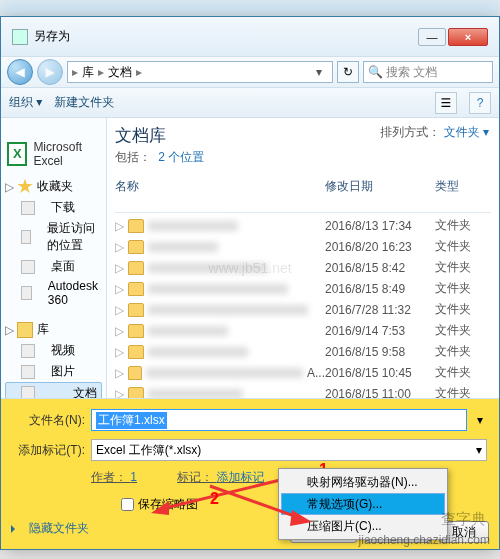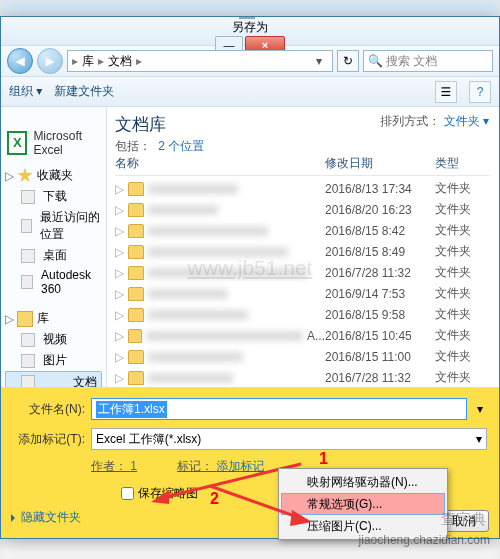--- a/index.html
+++ b/index.html
@@ -1,19 +1,19 @@
 <!DOCTYPE html>
 <html><head>
 <meta charset="utf-8">
 <style>
 * { box-sizing: border-box; margin: 0; padding: 0; font-family: "Microsoft YaHei", SimSun, sans-serif; font-size: 12px; }
 body { background: #e8e8e8; width: 500px; height: 559px; position: relative; overflow: hidden; }
 .blur-bg { position: absolute; inset: 0; background: linear-gradient(#cde5f5, #e9f2f9 40px, #fff 90px); filter: blur(4px); }
 .dialog { position: absolute; left: 0; top: 16px; width: 500px; background: #fff; border: 1px solid #3a7aa6; box-shadow: 0 4px 18px rgba(0,0,0,.35); }
-.titlebar { background: linear-gradient(#f2f8fd,#e1eef8); height: 28px; display: flex; align-items: center; padding: 0 20px; flex-direction: column; }
+.titlebar { background: linear-gradient(#f2f8fd,#e1eef8); height: 39px; display: flex; align-items: center; padding: 0 11px; }
 .dlg-icon { width: 16px; height: 16px; margin-right: 6px; border: 1px solid #8aa; background: #cfe; }
 .titlebar-title { flex: 1; color: #000; }
 .tb-btns { display: flex; gap: 2px; }
 .tb-btn { width: 28px; height: 18px; border: 1px solid #a3b8c7; background: #eaf3fa; border-radius: 2px; display:flex;align-items:center;justify-content:center;font-size:11px;}
 .tb-close { background: linear-gradient(#e98,#d43); border-color:#b33; color:#fff; width:40px; font-weight:bold;}
 .navbar { height: 32px; background: linear-gradient(#f7fbfe,#e8f2f9); border-top:1px solid #cfe0ec; border-bottom:1px solid #cfe0ec; display:flex; align-items:center; padding:0 6px; gap:4px;}
 .nav-back, .nav-fwd { width:26px; height:26px; border-radius:13px; background: radial-gradient(circle at 30% 30%, #bde0f7, #4a9cd4); border:1px solid #2e7fb6; display:flex;align-items:center;justify-content:center;color:#fff;}
 .nav-back { opacity:.9 } .nav-fwd { opacity:.5 }
 .addr { flex:1; height:22px; border:1px solid #9ab8cd; background:#fff; display:flex; align-items:center; padding:0 4px; gap:4px;}
 .crumb-sep { color:#777; }
@@ -27,30 +27,30 @@
 .tool-ico { width:22px; height:22px; border:1px solid #b8cdd9; background:#f4f9fc; display:flex;align-items:center;justify-content:center;}
 .body { display:flex; height:280px; }
 .sidebar { width:106px; border-right:1px solid #d5e3ed; background:#fafdff; padding:18px 4px; overflow:hidden;}
 .sb-app { display:flex; align-items:center; gap:6px; margin:4px 2px 10px; font-size:13px; color:#333;}
 .sb-app-icon { width:24px; height:24px; border:2px solid #1a8f3c; background:#fff; position:relative;}
 .sb-app-icon::after{content:"X"; color:#1a8f3c; font-weight:bold; position:absolute; left:4px; top:2px; font-size:13px;}
 .sb-group { margin:6px 0 2px; display:flex; align-items:center;}
 .sb-caret { color:#777; width:12px; }
 .sb-gicon { width:16px; height:16px; background:#f7d66a; border:1px solid #d6a93e; margin-right:4px;}
 .sb-star { width:16px; height:16px; background:#f5c54a; clip-path: polygon(50% 0,61% 35%,98% 35%,68% 57%,79% 91%,50% 70%,21% 91%,32% 57%,2% 35%,39% 35%); margin-right:4px;}
-.sb-item { display:flex; align-items:center; padding:2px 0 2px 16px; gap:8px;}
+.sb-item { display:flex; align-items:center; padding:2px 0 2px 16px; gap:16px;}
 .sb-item.sel { background:#d7ebfb; border:1px solid #8fc0e6; border-radius:2px; padding-left:15px;}
 .sb-iicon { width:14px; height:14px; background:#eee; border:1px solid #bbb;}
 .main { flex:1; padding:6px 8px; overflow:hidden;}
 .lib-title { font-size:17px; color:#17365d; }
 .lib-sub { color:#1e6fb5; margin-top:2px;}
 .lib-sub span{ color:#555; margin-right:4px;}
 .sort { position:absolute; right:10px; color:#555; }
 .sort a{ color:#1e6fb5; text-decoration:none;}
-.cols { display:flex; color:#30547a; border-bottom:1px solid #e1eaf1; padding-bottom:3px;}
+.cols { display:flex; margin-top:12px; color:#30547a; border-bottom:1px solid #e1eaf1; padding-bottom:17px;}
 .col-name{ width:210px;} .col-date{ width:110px;} .col-type{flex:1;}
 .rows { margin-top:2px; filter: blur(0); }
 .frow { display:flex; align-items:center; height:21px; }
 .frow .fname { width:210px; display:flex; align-items:center; gap:4px; }
 .ficon { width:16px; height:14px; background:#fbd36b; border:1px solid #d6a93e; border-radius:2px 2px 0 0;}
 .fblur { filter: blur(3px); color:#999; background:#ddd; height:10px; border-radius:2px;}
 .frow .fdate { width:110px; color:#555;}
 .frow .ftype { flex:1; color:#555;}
 .bottom { border-top:1px solid #cfe0ec; padding:10px 12px 36px; background:#fde047;}
 .formrow { display:flex; align-items:center; margin-bottom:8px; gap:6px;}
@@ -60,30 +60,30 @@
 .sel { flex:1; height:22px; border:1px solid #abadb3; background:#fff; padding:0 4px; display:flex; align-items:center; justify-content:space-between;}
 .meta { display:flex; gap:40px; margin:6px 0 2px 78px; color:#555;text-decoration:underline;}
 .meta .lnk { color:#1e6fb5;}
 .chk { margin-left:108px; display:flex; align-items:center; gap:4px;}
 .chk input{ width:13px; height:13px;}
 .anno1 { position:absolute; color:#f00; font-weight:bold; font-size:16px;}
 .arrow { position:absolute; }
 .arrow-line { stroke:#e33; stroke-width:3; fill:none;}
 .arrow-head { fill:#e33;}
 .btnbar { position:absolute; bottom:6px; right:10px; display:flex; gap:8px; align-items:center;}
-.hidebtn { position:absolute; bottom:12px; left:10px; display:flex; align-items:center; gap:2px; color:#256a9e;}
+.hidebtn { position:absolute; bottom:12px; left:10px; display:flex; align-items:center; gap:10px; color:#256a9e;}
 .hidebtn .car{ width:0;height:0;border:4px solid transparent;border-left-color:#256a9e;}
 .btn { height:22px; padding:0 12px; border:1px solid #8a8a8a; background:linear-gradient(#fefefe,#e3e3e3); border-radius:3px;}
 .tools-btn { display:flex; align-items:center; gap:4px; padding:0 8px;}
 .menu { position:absolute; width:170px; background:#f2f2f2; border:1px solid #979797; box-shadow:2px 2px 6px rgba(0,0,0,.3); padding:2px;}
 .menu-item { height:22px; display:flex; align-items:center; padding:0 8px 0 26px; }
-.menu-item.hover{ background:#fca5a5; border:1px solid #78aee5; padding-left:25px;}
+.menu-item.hover{ background:#0ea5e9; border:1px solid #78aee5; padding-left:25px;}
 .watermark { position:absolute; right:14px; bottom:30px; color:rgba(0,0,0,.35); font-size:15px; pointer-events:none;}
 .watermark2 { position:absolute; right:10px; bottom:12px; color:rgba(50,50,50,.6); font-size:12px; pointer-events:none;}
-.wmc { position:absolute; left:50%; top:48%; transform:translate(-50%,-50%); color:rgba(0,0,0,.1); font-size:21px; pointer-events:none; white-space:nowrap;text-decoration:underline;}
+.wmc { position:absolute; left:50%; top:48%; transform:translate(-50%,-50%); color:rgba(0,0,0,.1); font-size:14px; pointer-events:none; white-space:nowrap;}
 </style>
 </head>
 <body>
 
 <div class="blur-bg"></div>
 
 <div class="dialog">
 
   <div class="titlebar">
     <div class="dlg-icon"></div>

